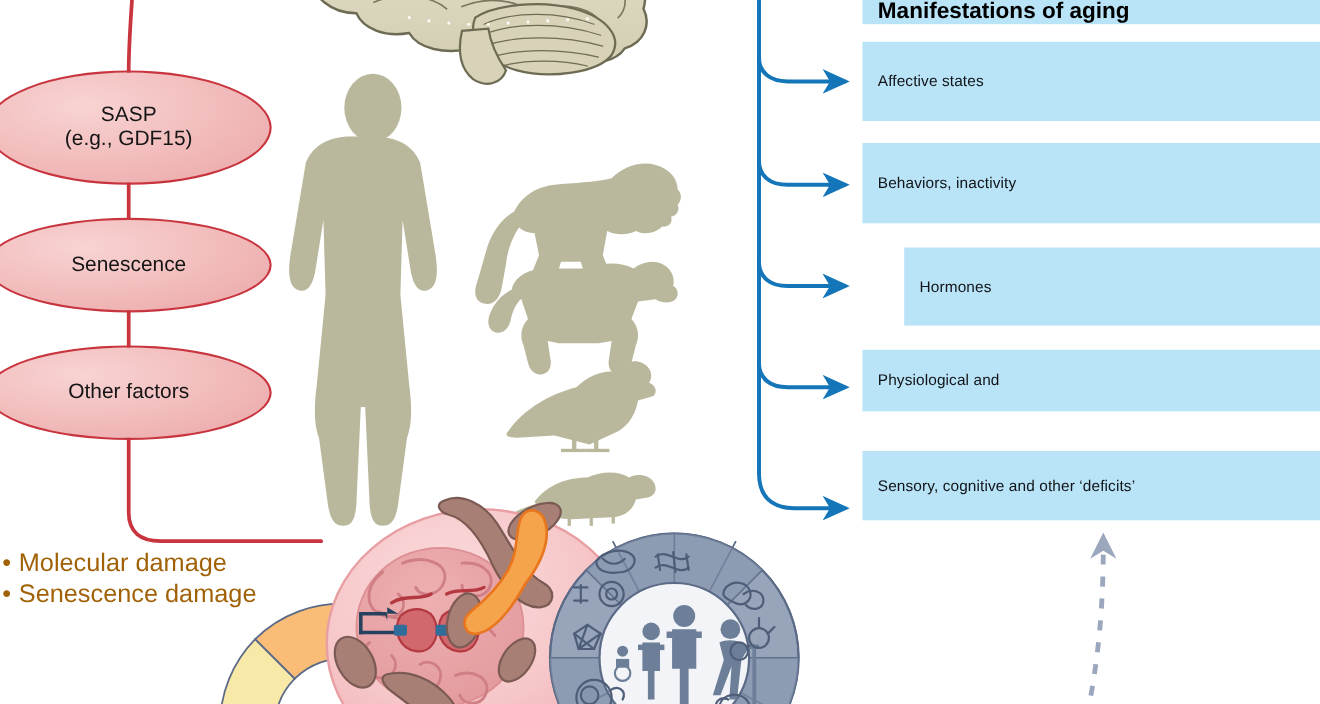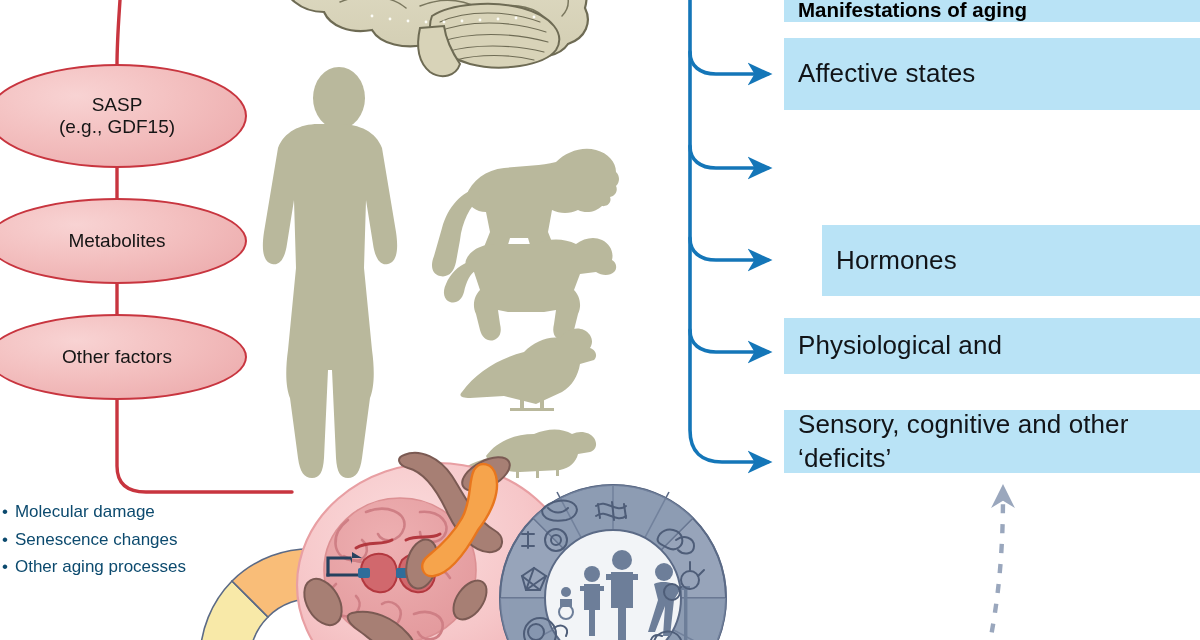--- a/index.html
+++ b/index.html
@@ -5,35 +5,35 @@
   html,body{margin:0;padding:0;background:#ffffff;}
   body{width:1200px;height:640px;overflow:hidden;font-family:"Liberation Sans",sans-serif;}
   #stage{position:relative;width:1200px;height:640px;background:#fff;overflow:hidden;}
 
   .layer{position:absolute;left:0;top:0;width:1200px;height:640px;}
   svg.layer{pointer-events:none;}
 
   
   .mbox{position:absolute;left:784px;width:416px;background:#b9e3f6;
         display:flex;align-items:center;box-sizing:border-box;padding-left:14px;}
-  .mbox .mtext{font-size:26px;color:#111418;line-height:1.28;letter-spacing:.1px;}
+  .mbox .mtext{font-size:14px;color:#111418;line-height:1.28;letter-spacing:.1px;}
   .mhead{position:absolute;left:784px;width:416px;background:#b9e3f6;
          display:flex;align-items:flex-end;box-sizing:border-box;padding-left:14px;}
   .mhead .mtext{font-weight:bold;font-size:20.5px;color:#000;}
 
   
   .ell{position:absolute;display:flex;align-items:center;justify-content:center;
        text-align:center;color:#151515;font-size:19px;line-height:1.18;
        border-radius:50%;
        background:radial-gradient(ellipse at 34% 30%, #f8d3d3 0%, #f3bfbf 45%, #eeb0b1 78%, #e8a3a5 100%);
        border:2.4px solid #c8353f;box-sizing:border-box;}
 
   
   #bullets{position:absolute;left:2px;top:498px;width:300px;}
-  #bullets .bl{font-size:17px;color:#0c4a6e;line-height:27.5px;white-space:nowrap;}
+  #bullets .bl{font-size:23px;color:#a16207;line-height:27.5px;white-space:nowrap;}
   #bullets .bl::before{content:"\2022";margin-right:7px;}
 </style>
 </head>
 <body>
 
 <div id="stage">
 
   <svg class="layer" viewBox="0 0 1200 640" xmlns="http://www.w3.org/2000/svg">
     <defs>
       <radialGradient id="cellG" cx="40%" cy="30%" r="78%">
@@ -337,41 +337,43 @@
   </svg>
 
   <div class="ell" style="left:-13px;top:64px;width:260px;height:104px;">
     <div>
       <div>SASP</div>
       <div>(e.g., GDF15)</div>
     </div>
   </div>
 
   <div class="ell" style="left:-13px;top:198px;width:260px;height:86px;">
-    <div>Metabolites</div>
+    <div>Senescence</div>
   </div>
 
   <div class="ell" style="left:-13px;top:314px;width:260px;height:86px;">
     <div>Other factors</div>
   </div>
 
   <div id="bullets">
     <div class="bl">Molecular damage</div>
-    <div class="bl">Senescence changes</div>
-    <div class="bl">Other aging processes</div>
+    <div class="bl">Senescence damage</div>
   </div>
 
   <div class="mhead" style="top:-24px;height:46px;">
     <div class="mtext">Manifestations of aging</div>
   </div>
 
   <div class="mbox" style="top:38px;height:72px;">
     <div class="mtext">Affective states</div>
   </div>
 
+  <div class="mbox" style="top:130px;height:73px;">
+    <div class="mtext">Behaviors, inactivity</div>
+  </div>
 
   <div class="mbox" style="top:225px;height:71px;margin-left:38px;">
     <div class="mtext">Hormones</div>
   </div>
 
   <div class="mbox" style="top:318px;height:56px;">
     <div class="mtext">
       <div>Physiological and</div>
     </div>
   </div>

